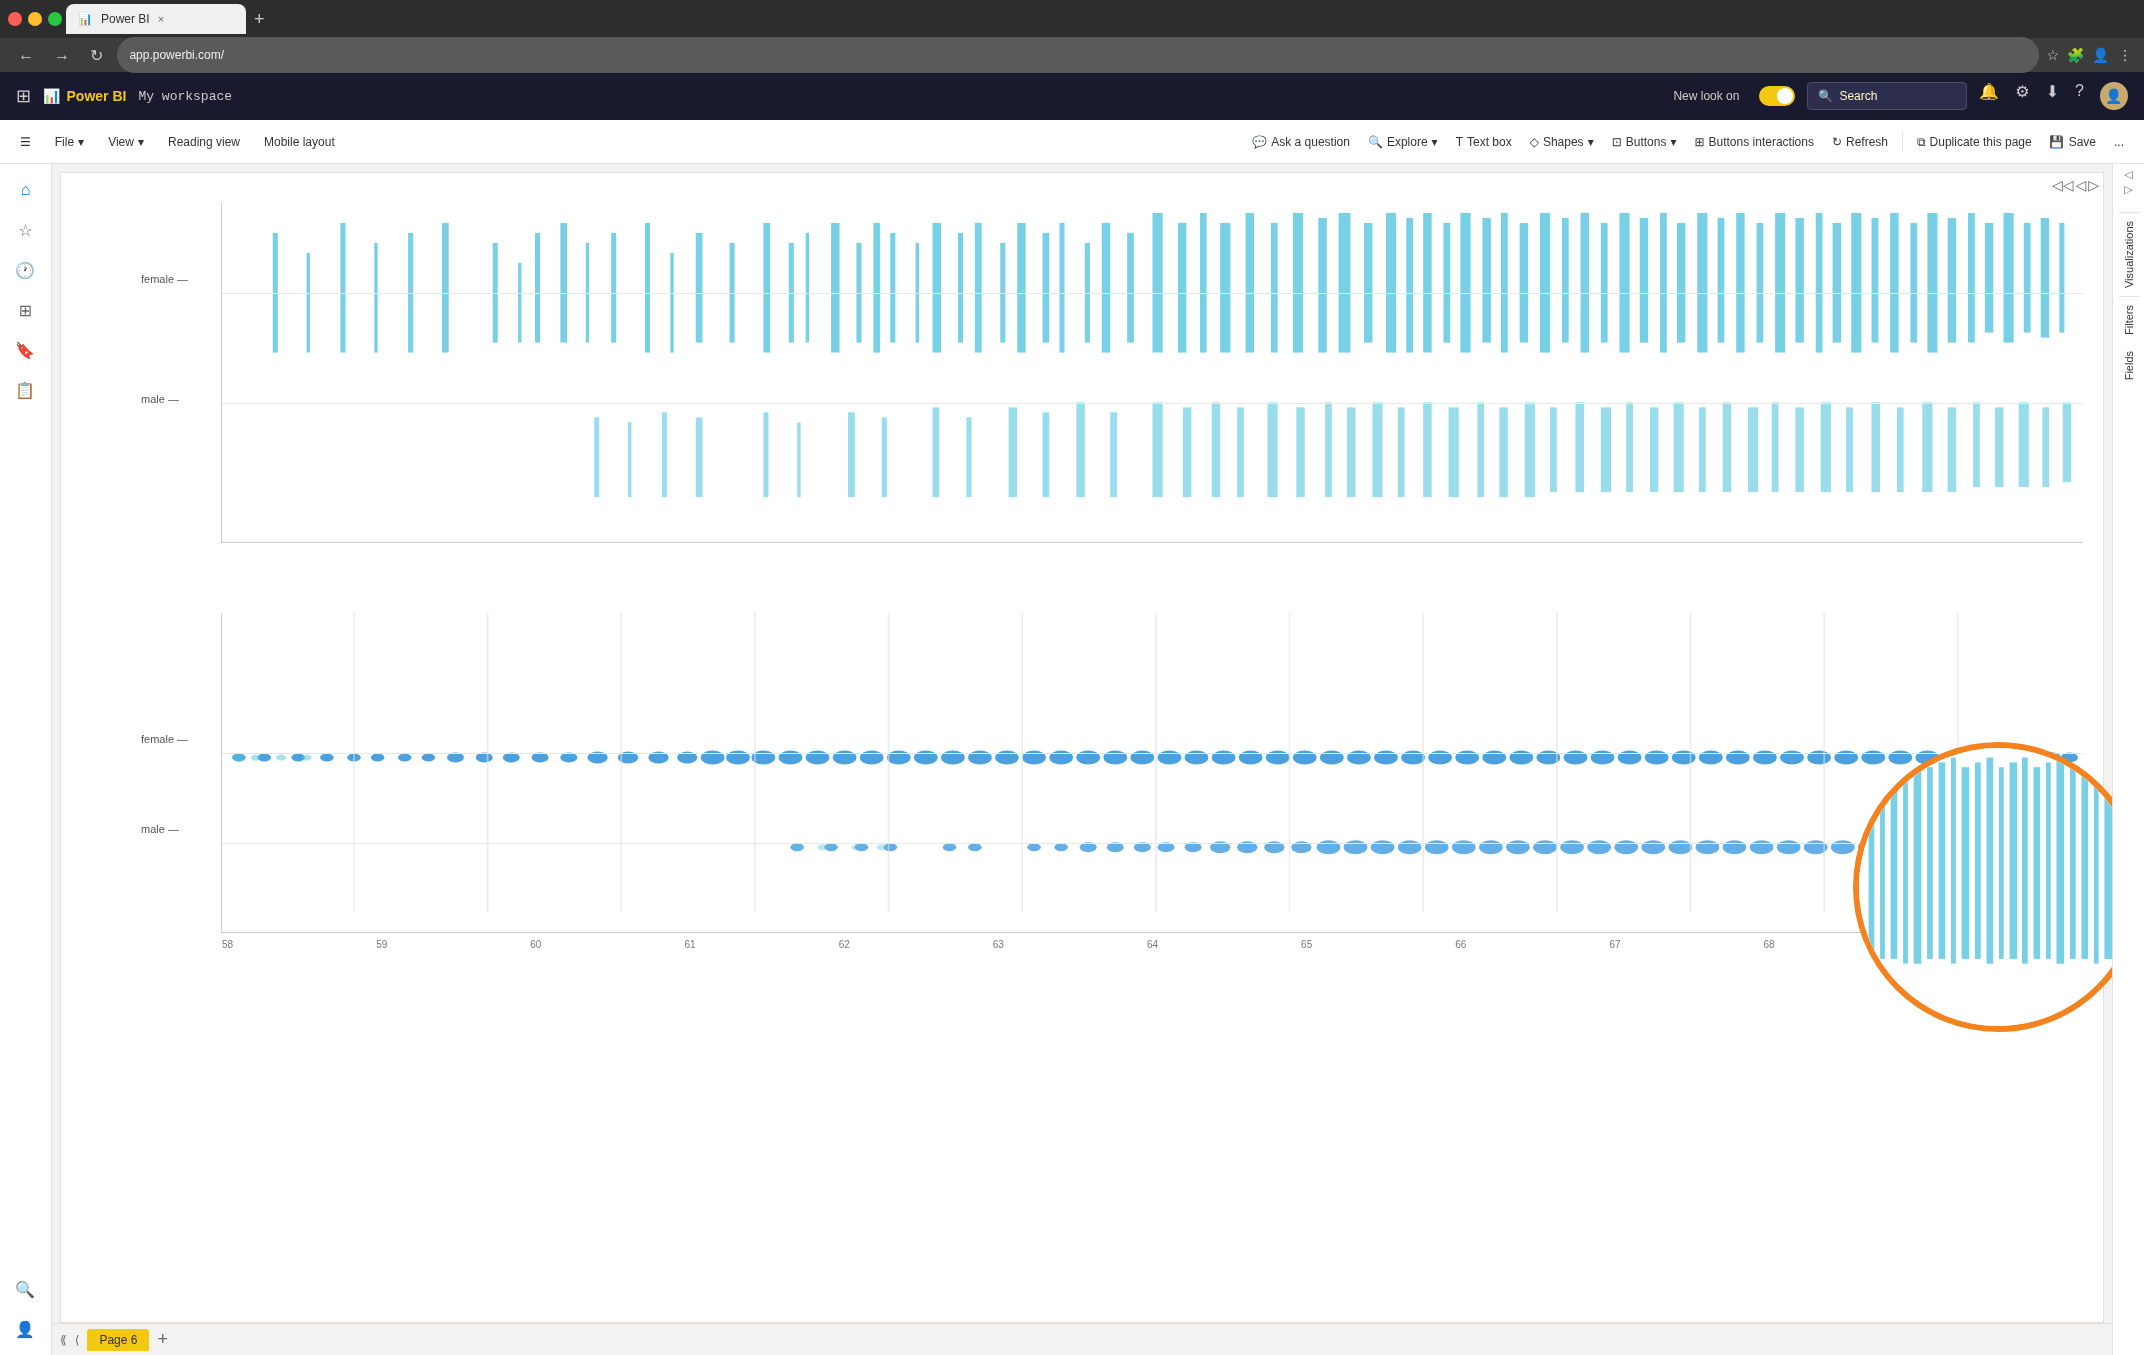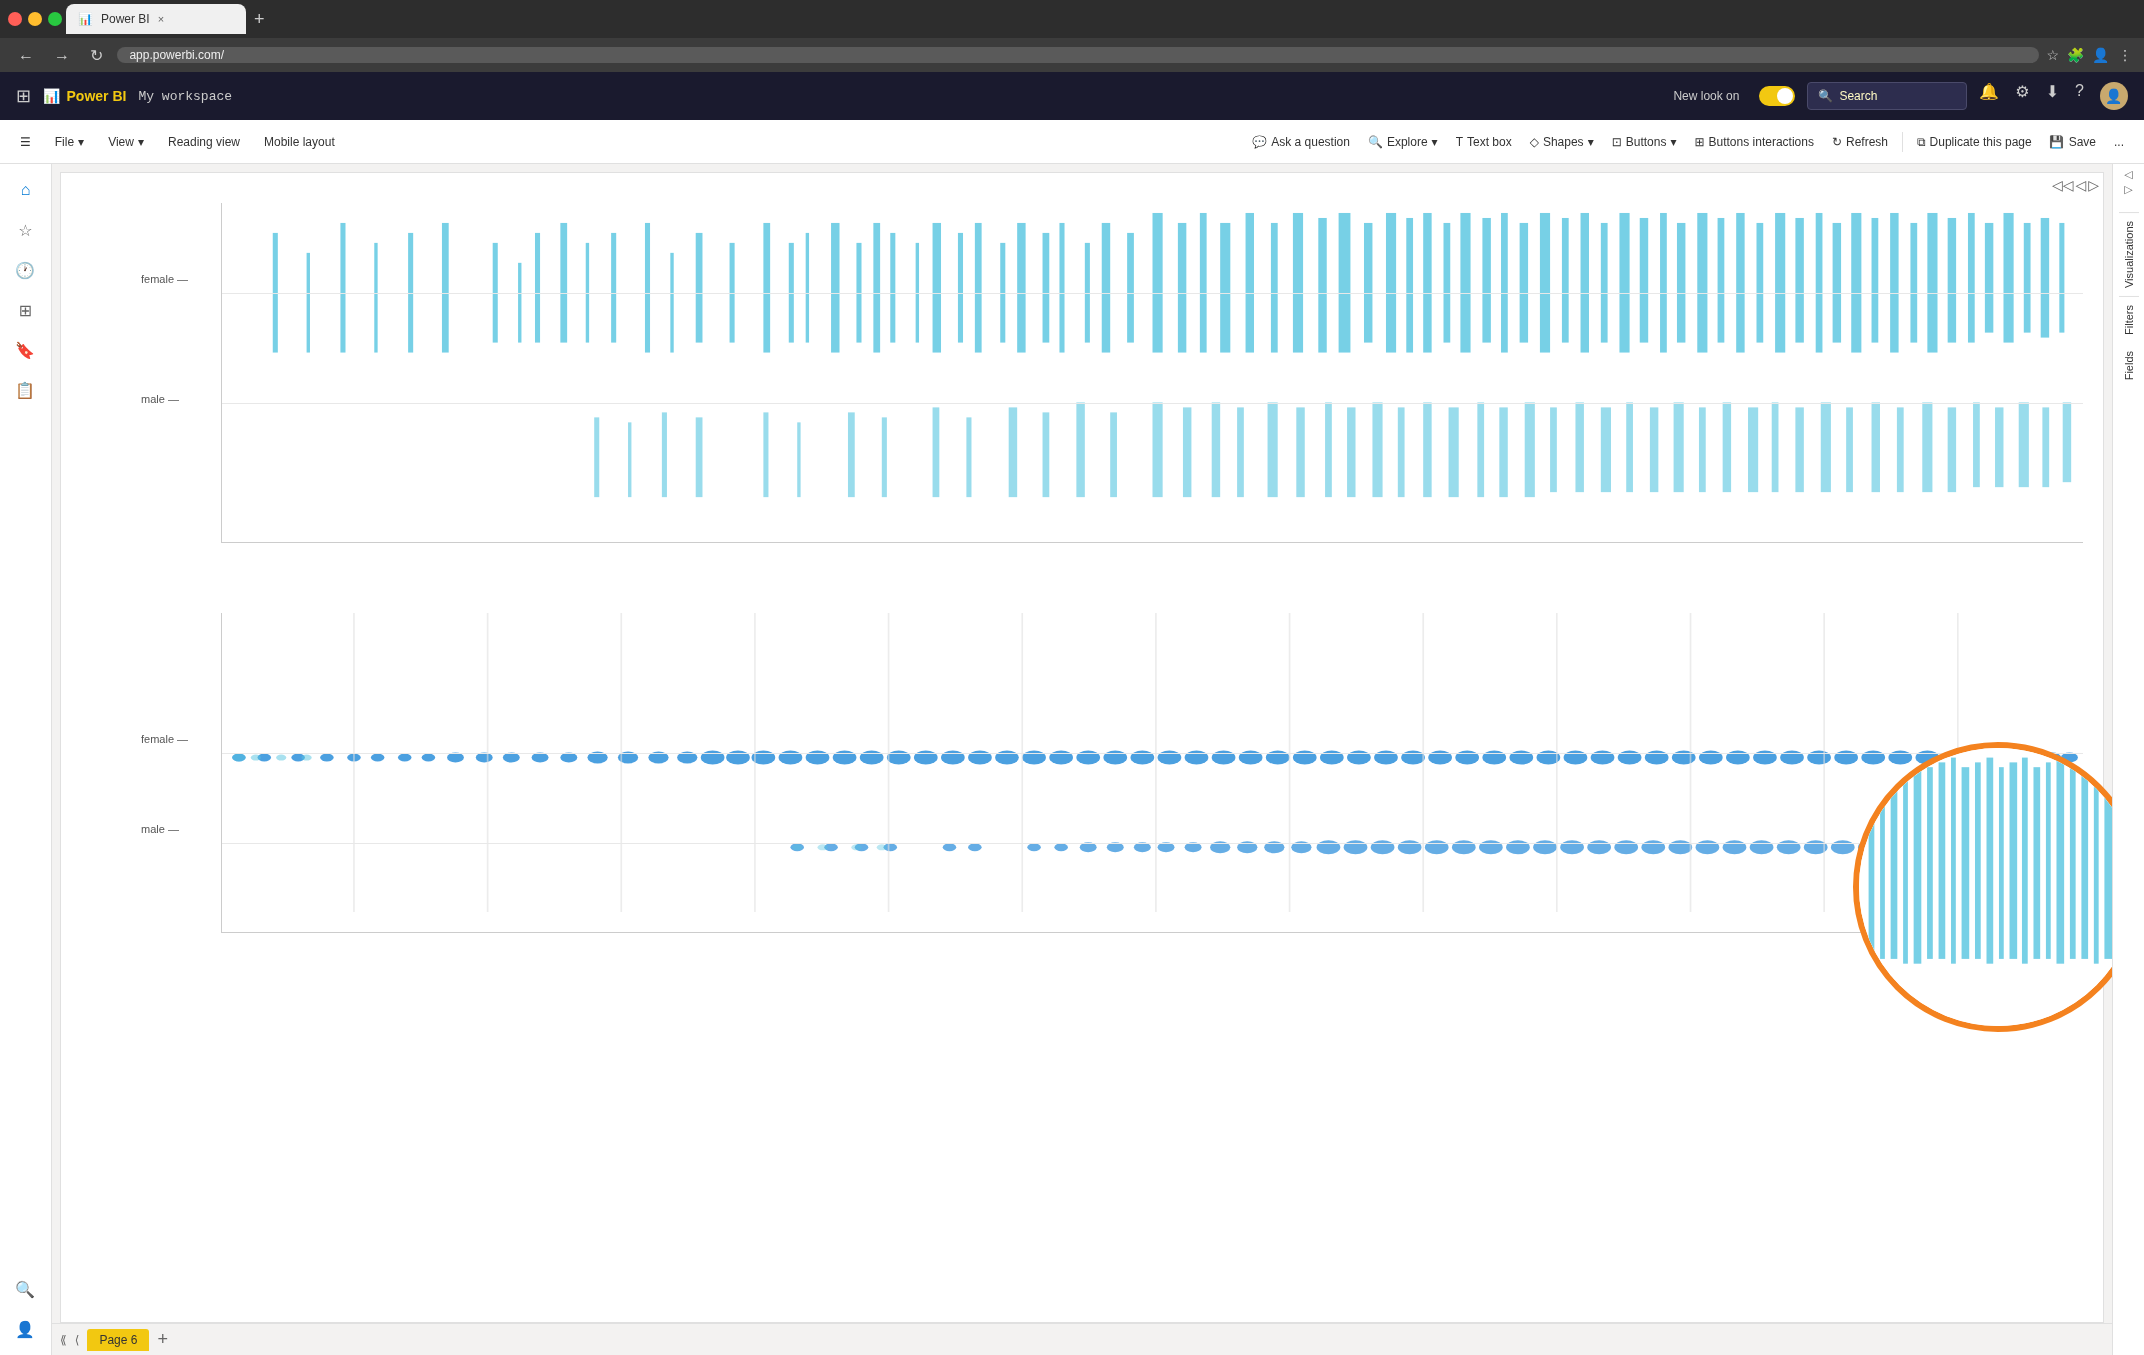--- a/index.html
+++ b/index.html
@@ -13,21 +13,21 @@
     .traffic-light { width: 14px; height: 14px; border-radius: 50%; }
     .tl-red { background: #ff5f57; }
     .tl-yellow { background: #ffbd2e; }
     .tl-green { background: #28c840; }
     .tab-active { background: #f0f0f0; border-radius: 8px 8px 0 0; height: 30px; display: flex; align-items: center; padding: 0 12px; gap: 8px; font-size: 12px; color: #333; min-width: 180px; }
     .tab-icon { color: #e8a000; font-size: 12px; }
     .tab-close { color: #666; font-size: 11px; cursor: pointer; }
     .tab-new { color: #ccc; font-size: 18px; cursor: pointer; padding: 4px; }
     .nav-btn { background: none; border: none; color: #ccc; font-size: 16px; cursor: pointer; padding: 2px 6px; }
     .nav-btn:disabled { color: #666; }
-    .address-bar { flex: 1; background: #5a5a5a; border-radius: 20px; height: 16px; display: flex; align-items: center; padding: 0 12px; color: #eee; font-size: 12px; }
+    .address-bar { flex: 1; background: #5a5a5a; border-radius: 20px; height: 36px; display: flex; align-items: center; padding: 0 12px; color: #eee; font-size: 12px; }
     .browser-actions { display: flex; gap: 8px; align-items: center; color: #ccc; font-size: 14px; }
 
     
     .app-bar { background: #1a1a2e; height: 48px; display: flex; align-items: center; padding: 0 16px; gap: 12px; }
     .waffle-icon { color: #ccc; font-size: 18px; cursor: pointer; }
     .powerbi-logo { display: flex; align-items: center; gap: 6px; color: #f2c811; font-size: 14px; font-weight: 600; }
     .workspace-label { color: #ccc; font-size: 13px; font-family: Liberation Mono, monospace; }
     .app-bar-spacer { flex: 1; }
     .new-look-toggle { display: flex; align-items: center; gap: 20px; color: #ccc; font-size: 12px; }
     .toggle-switch { width: 36px; height: 20px; background: #f2c811; border-radius: 10px; position: relative; cursor: pointer; }
@@ -577,20 +577,35 @@
                 <rect x="256" y="20" width="8" height="200"></rect>
                   <rect x="270" y="15" width="6" height="205"></rect>
                 <rect x="280" y="10" width="7" height="215"></rect>
               </g>
 
               <rect x="0" y="240" width="290" height="2" fill="white" opacity="0.6"></rect>
             </svg>
           </div>
 
           
+          <div style="position:absolute;bottom:-18px;left:0;right:0;display:flex;justify-content:space-between;font-size:10px;color:#777;">
+            <span>58</span>
+            <span>59</span>
+            <span>60</span>
+            <span>61</span>
+            <span>62</span>
+            <span>63</span>
+            <span>64</span>
+            <span>65</span>
+            <span>66</span>
+            <span>67</span>
+            <span>68</span>
+            <span>69</span>
+            <span>70</span>
+          </div>
         </div>
       </div>
 
     </div>
 
     <div style="position:absolute;bottom:0;left:0;right:0;height:32px;background:#f3f2f1;display:flex;align-items:center;padding:0 8px;gap:8px;border-top:1px solid #e0e0e0;">
       <span style="color:#666;font-size:12px;cursor:pointer;">⟪</span>
       <span style="color:#666;font-size:12px;cursor:pointer;">⟨</span>
       <div style="background:#f2c811;border-radius:3px 3px 0 0;padding:4px 12px;font-size:12px;color:#333;cursor:pointer;">Page 6</div>
       <div style="color:#666;font-size:18px;cursor:pointer;">+</div>

